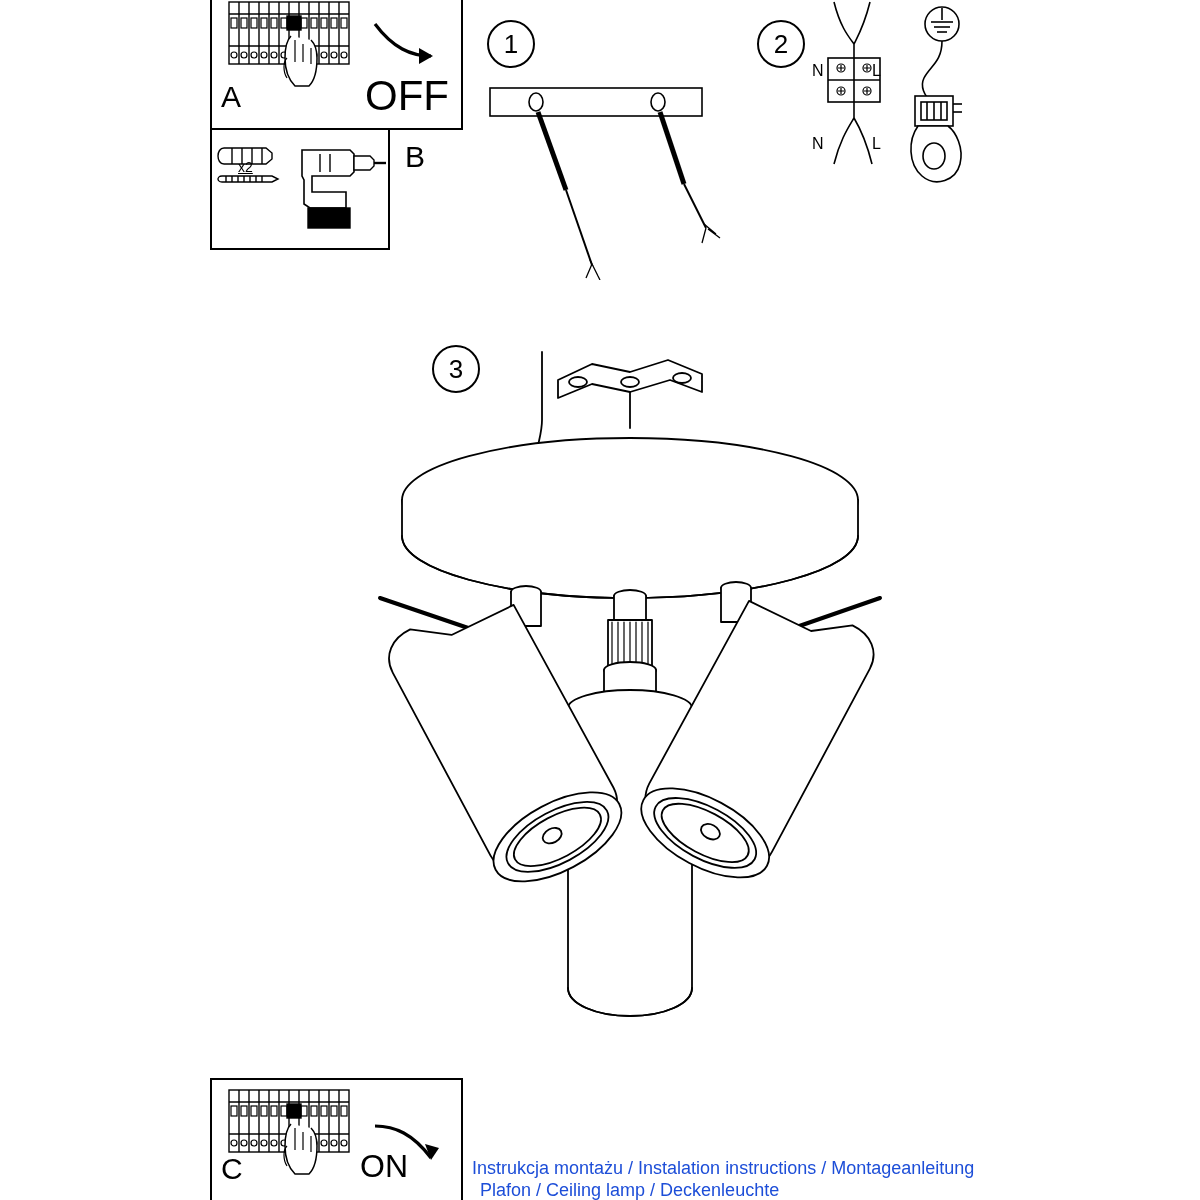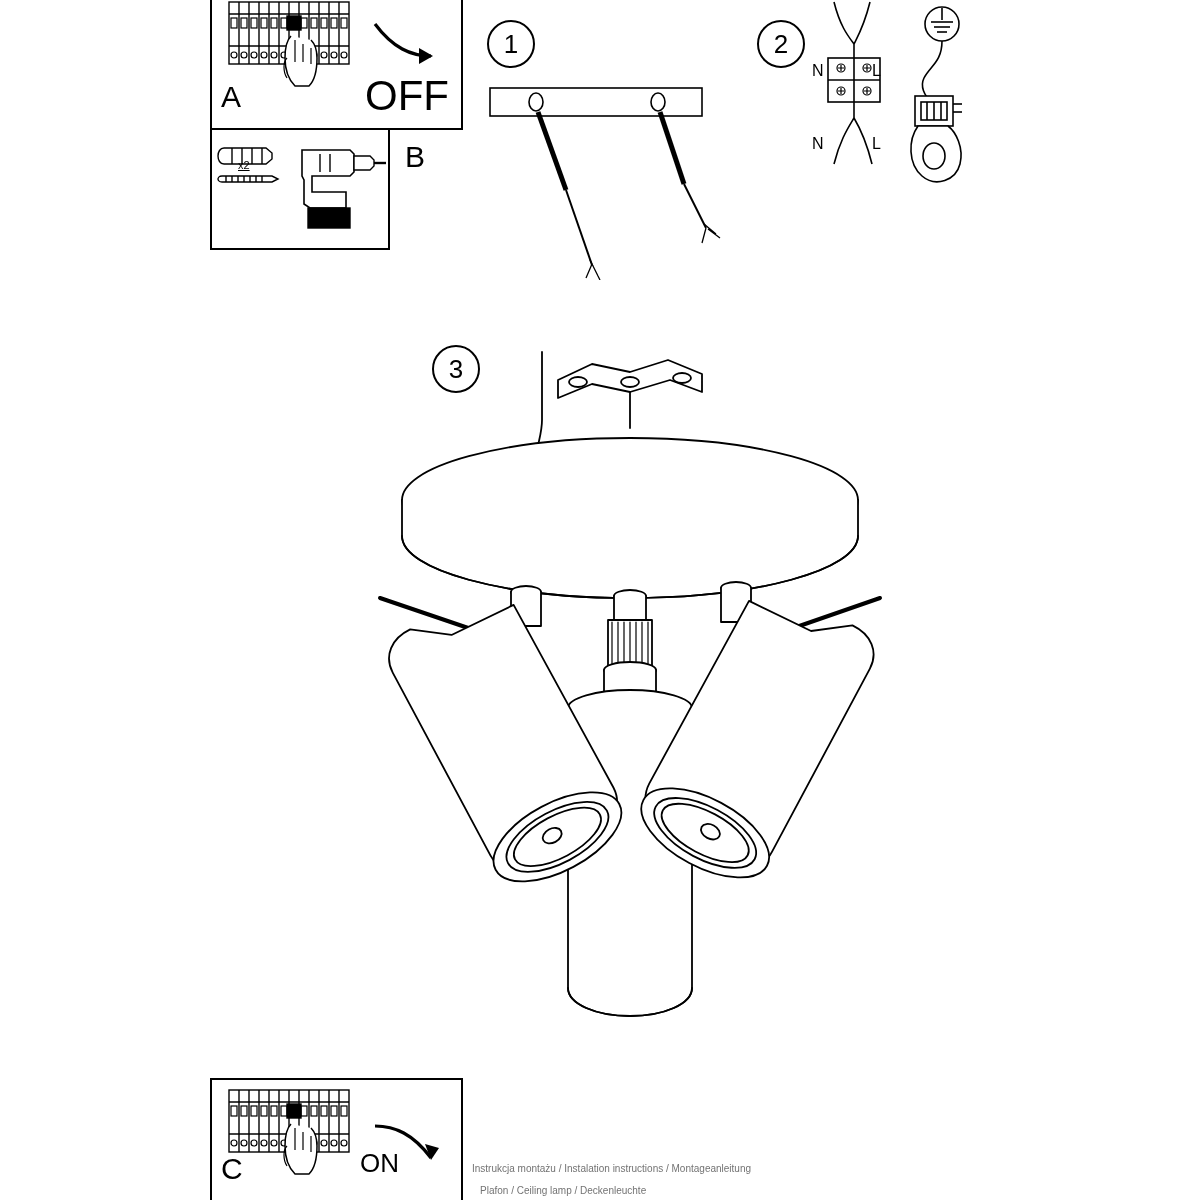--- a/index.html
+++ b/index.html
@@ -32,31 +32,31 @@
     position: absolute;
     font-family: "Liberation Sans", sans-serif;
     color: #000;
     white-space: nowrap;
   }
   .label-big {
     font-size: 30px;
     font-weight: 400;
   }
   .label-small {
-    font-size: 11px;
+    font-size: 14px;
     text-decoration: underline;
   }
   .label-term {
     font-size: 16px;
   }
   .footer-text {
     position: absolute;
-    font-size: 10px;
+    font-size: 18px;
     line-height: 21px;
-    color: #737373;
+    color: #1d4ed8;
     white-space: nowrap;
   }
   .circle-num {
     position: absolute;
     width: 44px;
     height: 44px;
     border: 2.2px solid #000;
     border-radius: 50%;
     display: flex;
     align-items: center;
@@ -378,18 +378,18 @@
       <path d="M86 54 L86 70" stroke-width="1.2"></path>
       <path d="M62 64 C58 68 58 78 62 84" stroke-width="1.2"></path>
     </g>
     <g fill="none" stroke="#000" stroke-width="3.2">
       <path d="M206 76 C188 52 170 44 150 44"></path>
     </g>
     <polygon points="206,78 200,62 214,66" fill="#000"></polygon>
   </svg>
 
   <div class="label label-big" style="left:221px; top:1152px;">C</div>
-  <div class="label label-big" style="left:360px; top:1148px; font-size:26px;text-align:center;">ON</div>
+  <div class="label label-big" style="left:360px; top:1148px; font-size:32px;text-align:center;">ON</div>
 
   <div class="footer-text" style="left:472px; top:1158px;">Instrukcja montażu / Instalation instructions / Montageanleitung</div>
   <div class="footer-text" style="left:480px; top:1180px;">Plafon / Ceiling lamp / Deckenleuchte</div>
 
 </div>
 
 </body></html>

